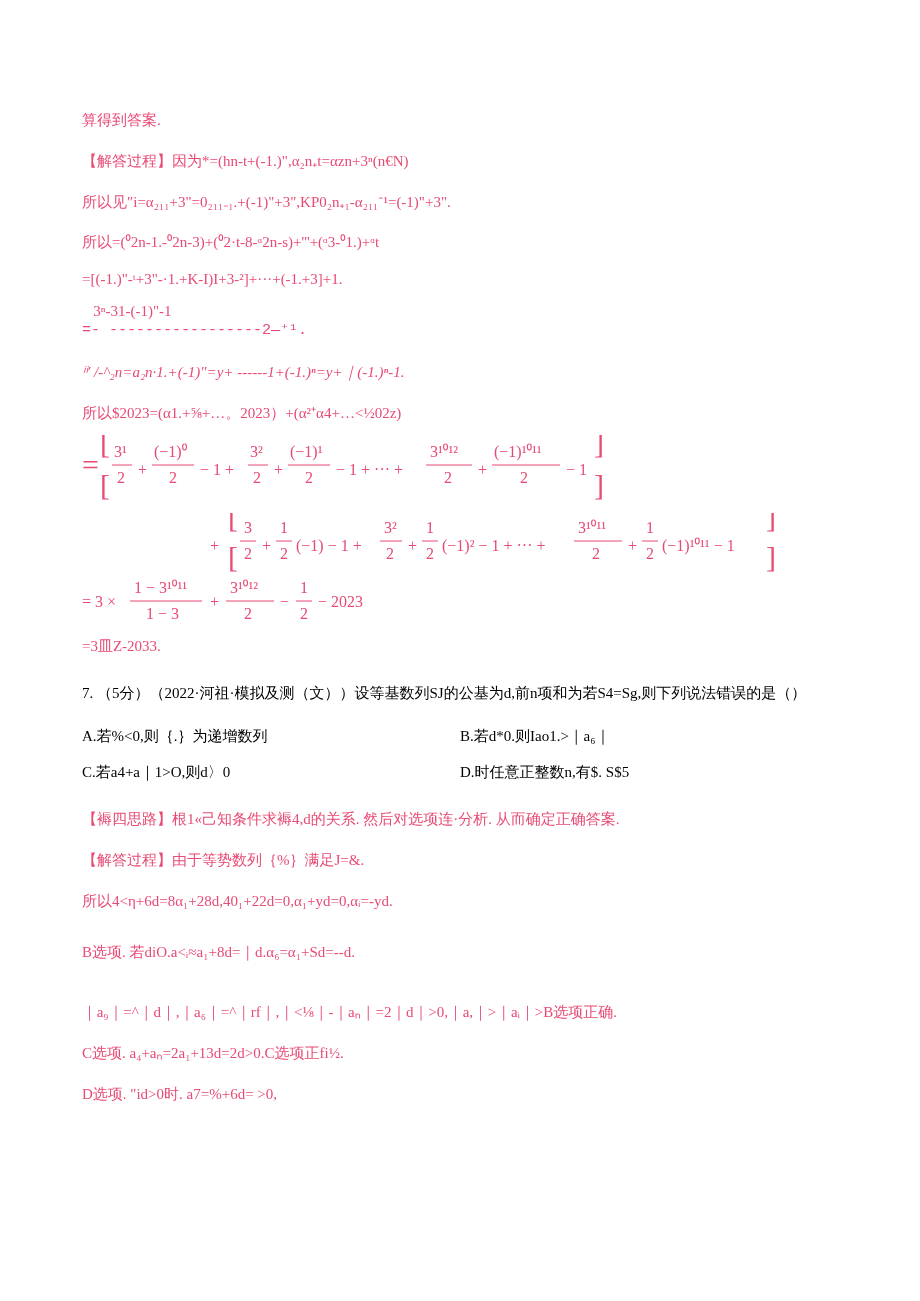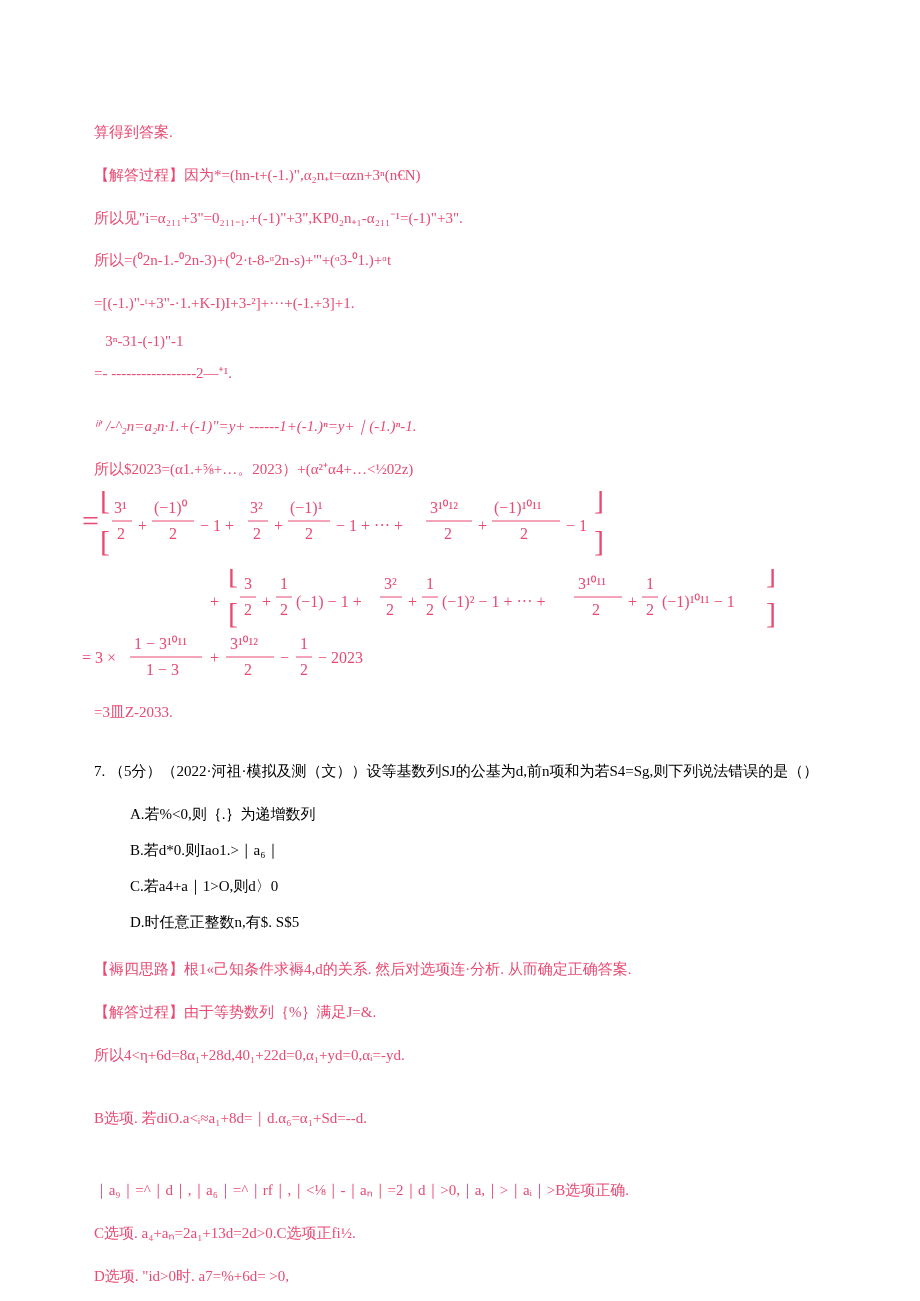--- a/index.html
+++ b/index.html
@@ -10,38 +10,37 @@
     font-size: 15px;
     line-height: 2.05;
     color: #000;
     width: 920px;
   }
   .page {
     padding: 105px 82px 60px 82px;
   }
   .red { color: #e84a73; }
   .black { color: #000; }
-  p { margin: 12px; padding: 0; }
+  p { margin: 0; padding: 0; }
   .para { margin-bottom: 10px; }
   .tight { margin-bottom: 6px; }
   .formula-img {
     margin: 4px 0 2px 0;
   }
   .q7-options {
     display: flex;
     flex-wrap: wrap;
     margin-top: 4px;
     margin-bottom: 14px;
   }
   .q7-options .opt {
     width: 50%;
     box-sizing: border-box;
     padding-right: 10px;
     line-height: 2.4;
-    margin-left: 48px;
   }
   .section-gap { height: 20px; }
   .section-gap-sm { height: 10px; }
   .formula-svg { display:block; }
 </style>
 </head>
 <body>
 
 <div class="page">
 
@@ -49,21 +48,21 @@
 
   <p class="para red">【解答过程】因为*=(hn-t+(-1.)",α₂n₊t=αzn+3ⁿ(n€N)</p>
 
   <p class="para red">所以见″i=α₂₁₁+3"=0₂₁₁₋₁.+(-1)"+3",KP0₂n₊₁-α₂₁₁⁻¹=(-1)"+3".</p>
 
   <p class="tight red">所以=(⁰2n-1.-⁰2n-3)+(⁰2·t-8-ᵅ2n-s)+'''+(ᵅ3-⁰1.)+ᵅt</p>
 
   <p class="tight red">=[(-1.)"-ᵗ+3"-·1.+K-I)I+3-²]+···+(-1.+3]+1.</p>
 
   <p class="red" style="line-height:1.35; white-space:pre;">   3ⁿ-31-(-1)"-1</p>
-  <p class="tight red" style="line-height:1.35;">=- -----------------2—⁺¹.</p>
+  <p class="tight red" style="line-height:1.35;font-family:Liberation Mono, monospace;">=- -----------------2—⁺¹.</p>
 
 
   <div class="section-gap-sm"></div>
 
   <p class="para red" style="font-style:italic;">ⁱⁱ′ /-^₂n=a₂n·1.+(-1)"=y+                ------1+(-1.)ⁿ=y+｜(-1.)ⁿ-1.</p>
 
   <p class="tight red">所以$2023=(α1.+⅝+…。2023）+(α²⁺α4+…&lt;½02z)</p>
 
   <div class="formula-img">
     <svg class="formula-svg" width="700" height="78" viewBox="0 0 700 78">

